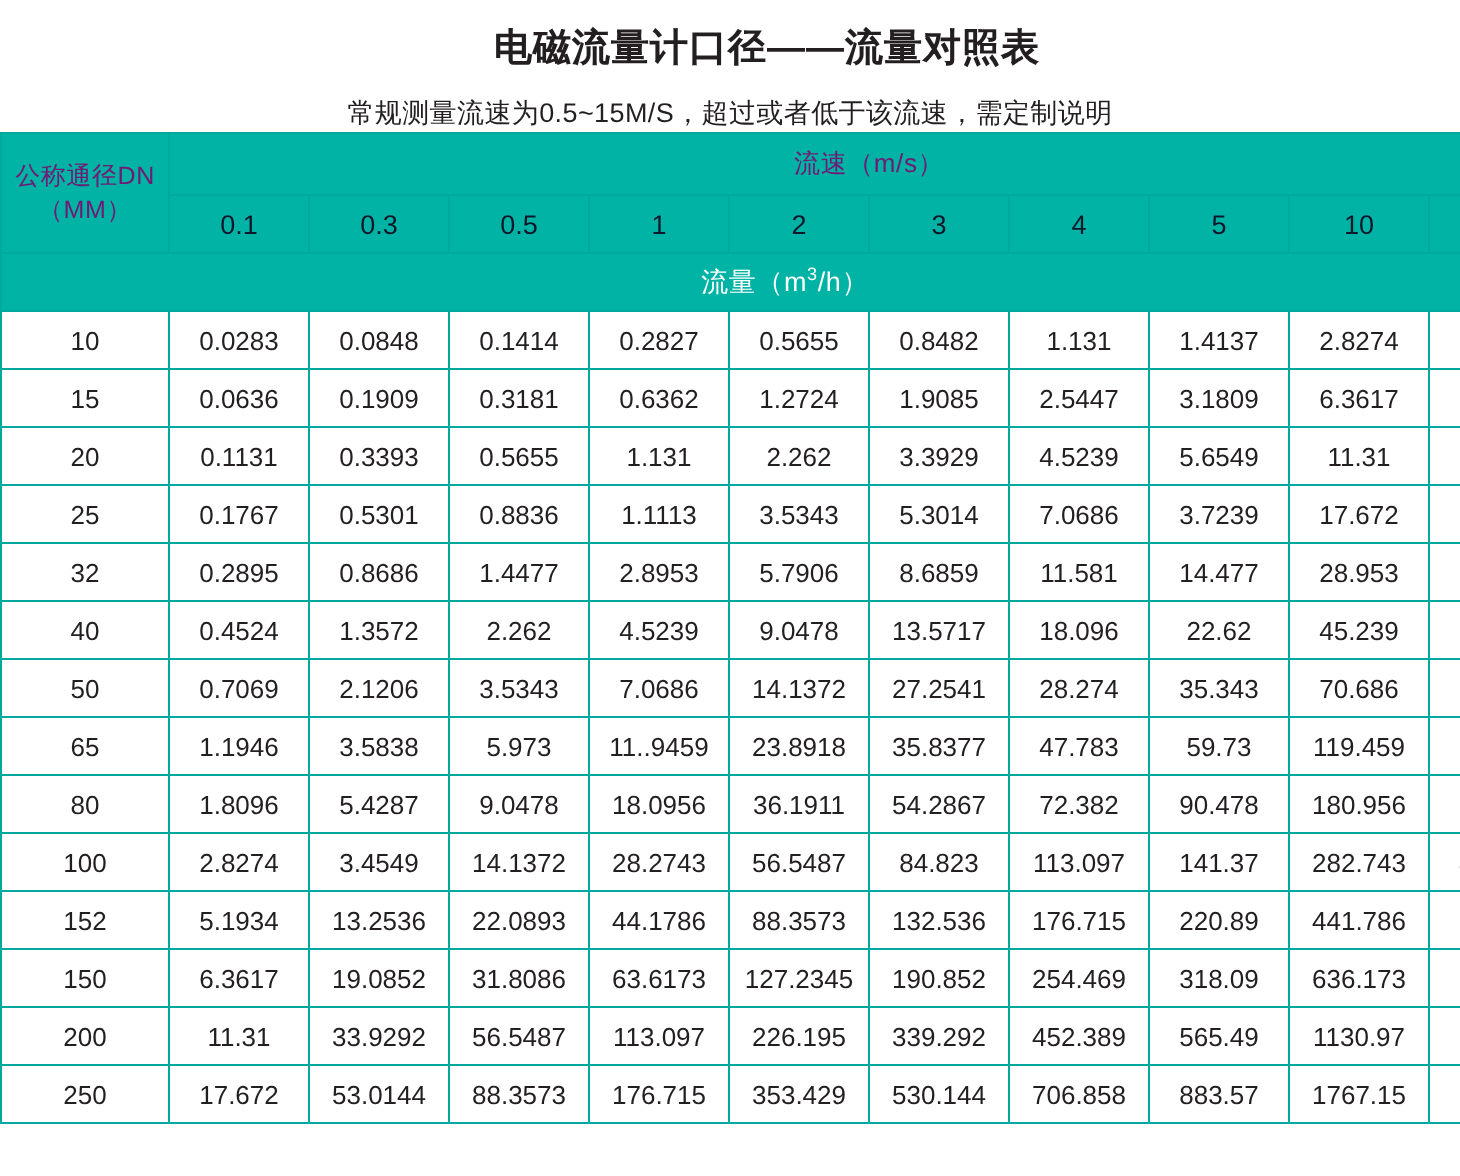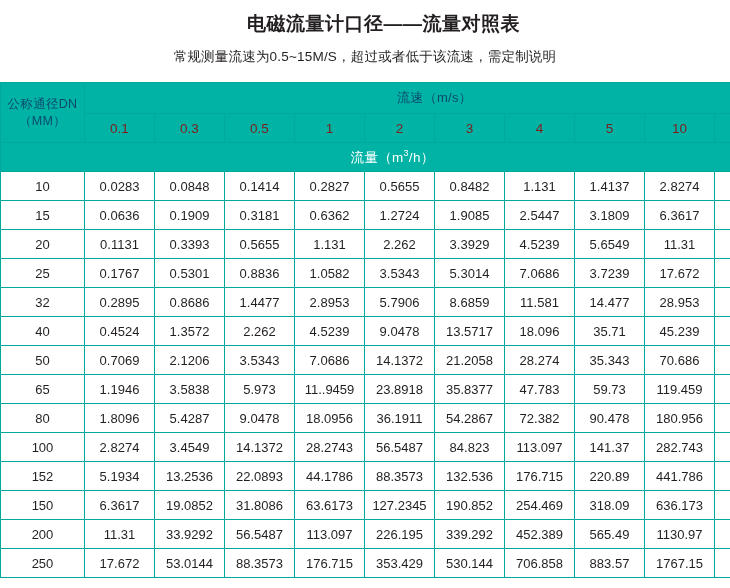--- a/index.html
+++ b/index.html
@@ -28,51 +28,51 @@
     color: #231f20;
     padding-top: 11px;
     letter-spacing: 0.5px;
     margin-left: 37px;
   }
   .subtitle {
     text-align: center;
     font-size: 13.5px;
     color: #231f20;
     padding-top: 11px;
-    padding-bottom: 16px;
+    padding-bottom: 0;
     letter-spacing: 0.2px;
   }
   table.flow {
     border-collapse: collapse;
     width: 716px;
     margin: 0 auto;
     table-layout: fixed;
   }
   table.flow td, table.flow th {
     border: 1px solid #00a99d;
     text-align: center;
     vertical-align: middle;
     font-weight: normal;
     padding: 0;
   }
   .hdr {
     background: #00b3a4;
-    color: #0c4a6e;
+    color: #701a75;
     font-size: 13px;
     height: 30px;
     letter-spacing: 0.3px;
   }
   .hdr.dn {
     font-size: 12.5px;
     line-height: 17px;
     padding: 2px 0;
   }
   .hdr-sub {
     background: #00b3a4;
-    color: #7f1d1d;
+    color: #0f172a;
     font-size: 13.5px;
     height: 28px;
   }
   .hdr-unit {
     background: #00b3a4;
     color: #ffffff;
     font-size: 13.5px;
     height: 28px;
     letter-spacing: 0.3px;
   }
@@ -181,21 +181,21 @@
           <td class="cell">4.5239</td>
           <td class="cell">5.6549</td>
           <td class="cell">11.31</td>
           <td class="cell">16.965</td>
         </tr>
         <tr>
           <td class="dncell">25</td>
           <td class="cell">0.1767</td>
           <td class="cell">0.5301</td>
           <td class="cell">0.8836</td>
-          <td class="cell">1.0582</td>
+          <td class="cell">1.1113</td>
           <td class="cell">3.5343</td>
           <td class="cell">5.3014</td>
           <td class="cell">7.0686</td>
           <td class="cell">3.7239</td>
           <td class="cell">17.672</td>
           <td class="cell">26.507</td>
         </tr>
         <tr>
           <td class="dncell">32</td>
           <td class="cell">0.2895</td>
@@ -211,32 +211,32 @@
         </tr>
         <tr>
           <td class="dncell">40</td>
           <td class="cell">0.4524</td>
           <td class="cell">1.3572</td>
           <td class="cell">2.262</td>
           <td class="cell">4.5239</td>
           <td class="cell">9.0478</td>
           <td class="cell">13.5717</td>
           <td class="cell">18.096</td>
-          <td class="cell">35.71</td>
+          <td class="cell">22.62</td>
           <td class="cell">45.239</td>
           <td class="cell">67.858</td>
         </tr>
         <tr>
           <td class="dncell">50</td>
           <td class="cell">0.7069</td>
           <td class="cell">2.1206</td>
           <td class="cell">3.5343</td>
           <td class="cell">7.0686</td>
           <td class="cell">14.1372</td>
-          <td class="cell">21.2058</td>
+          <td class="cell">27.2541</td>
           <td class="cell">28.274</td>
           <td class="cell">35.343</td>
           <td class="cell">70.686</td>
           <td class="cell">106.03</td>
         </tr>
         <tr>
           <td class="dncell">65</td>
           <td class="cell">1.1946</td>
           <td class="cell">3.5838</td>
           <td class="cell">5.973</td>

